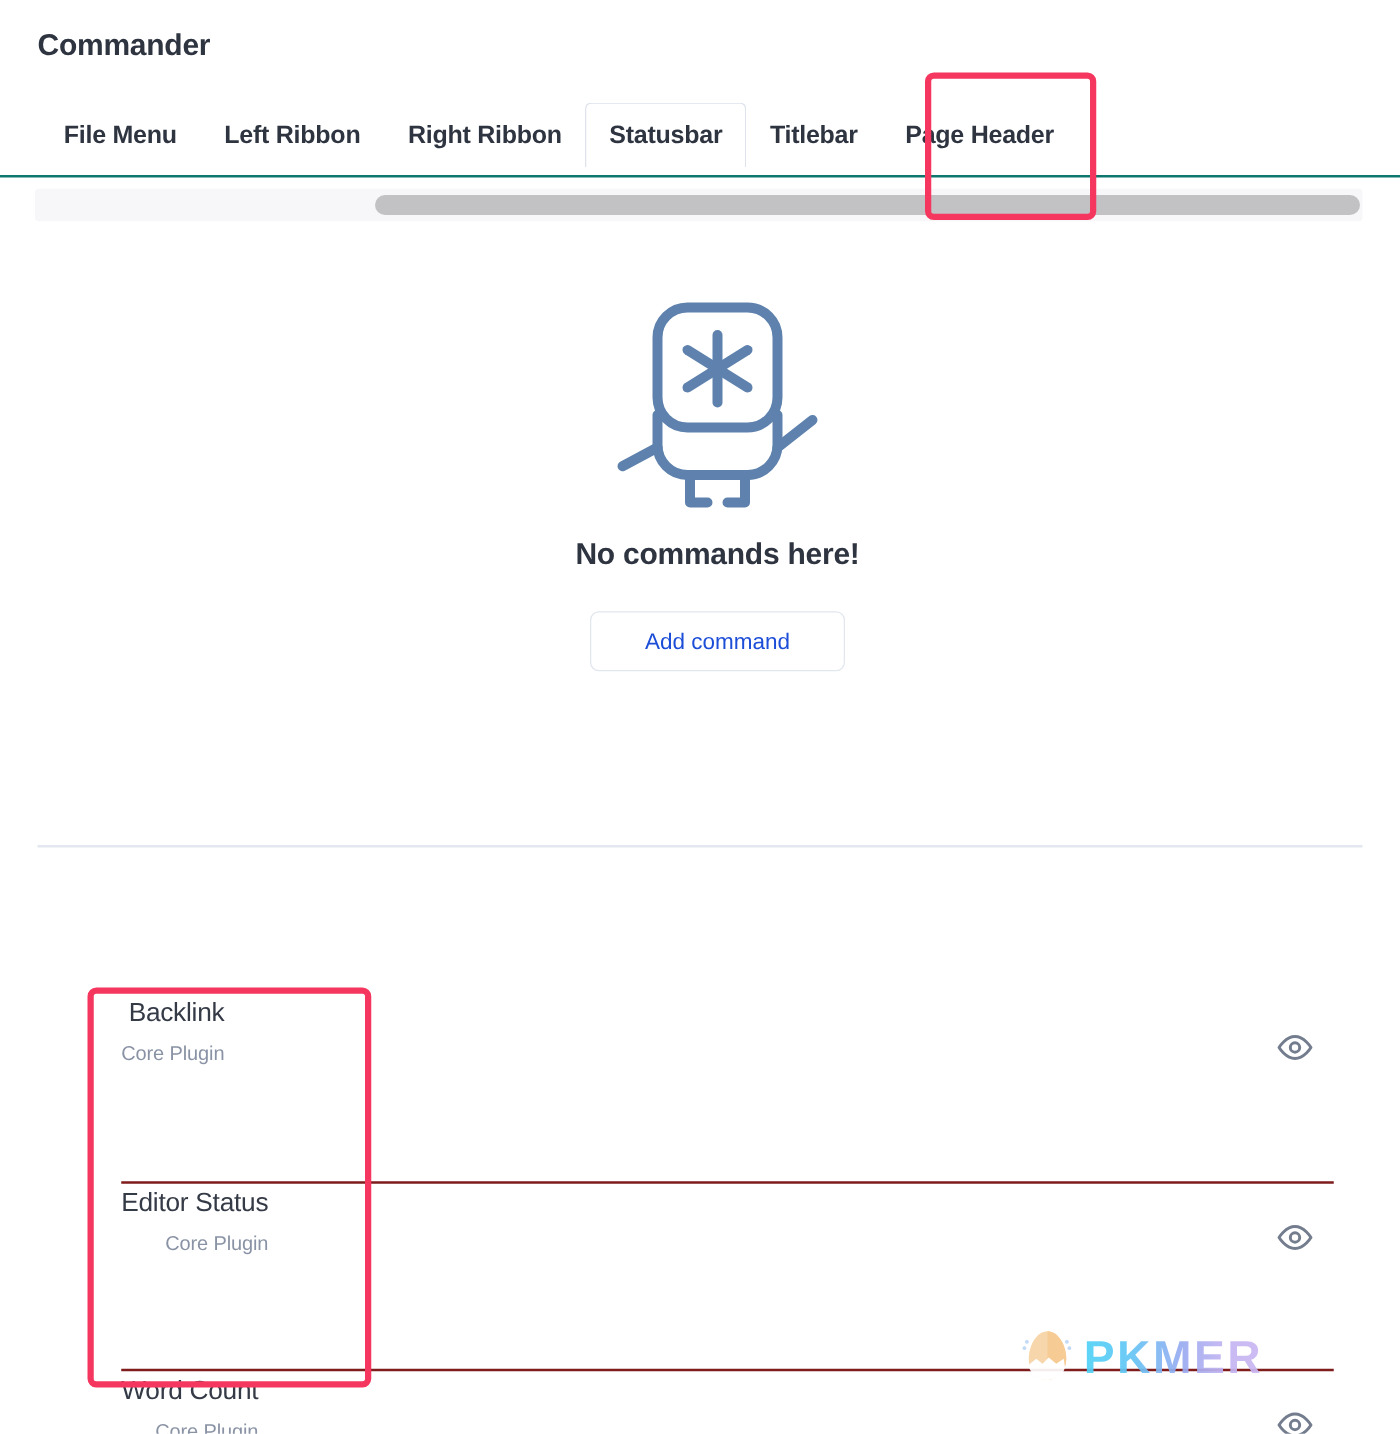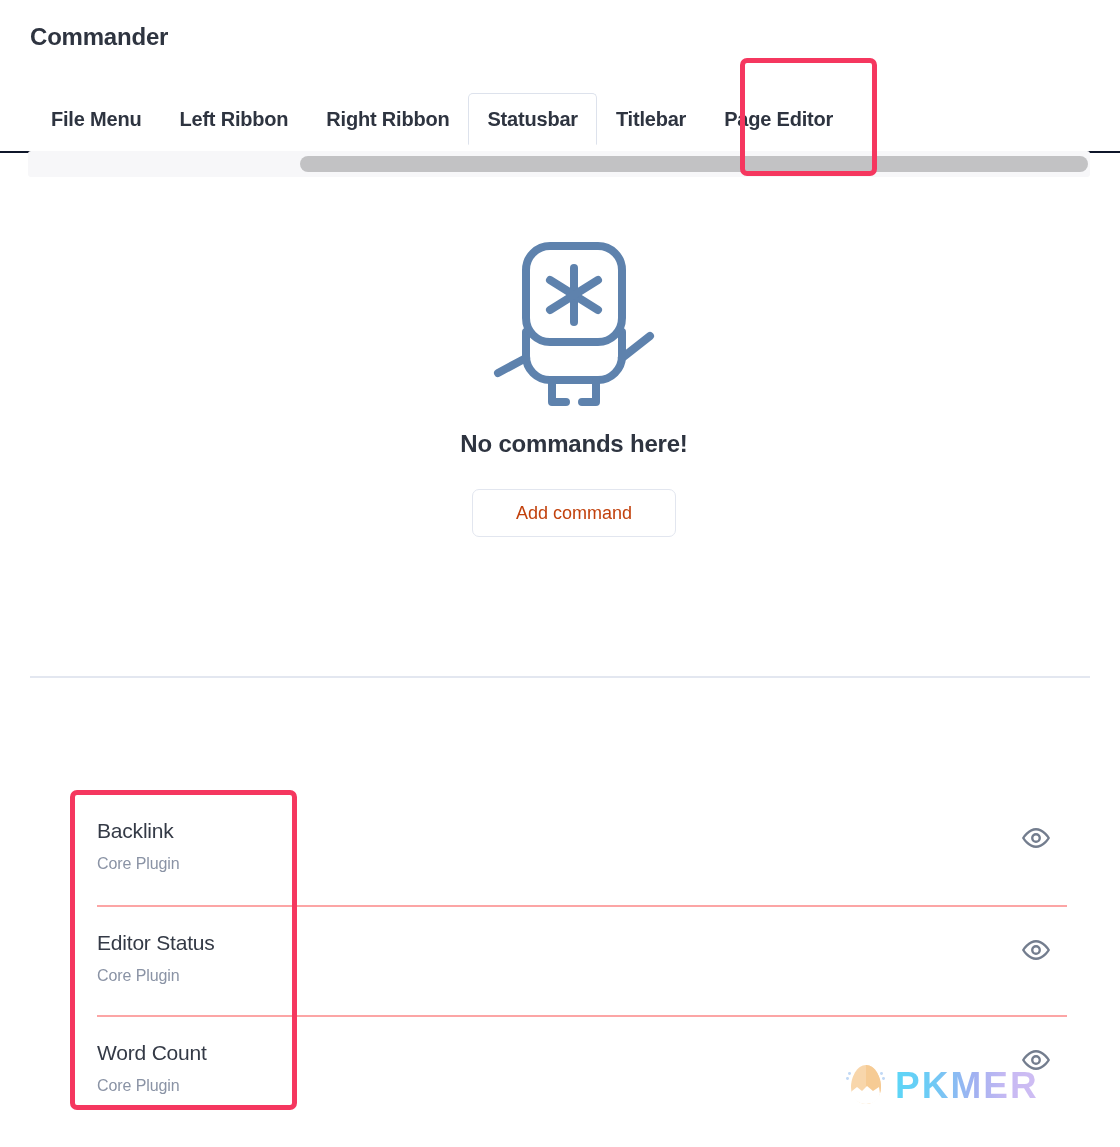--- a/index.html
+++ b/index.html
@@ -26,26 +26,26 @@
     font-size: 24px;
     font-weight: 700;
     letter-spacing: -0.2px;
     color: #2e3440;
   }
 
   
   .tabbar {
     position: absolute;
     left: 0;
-    top: 87px;
+    top: 76px;
     width: 1120px;
     height: 66px;
     display: flex;
     align-items: center;
-    border-bottom: 2px solid #0f172a;
+    border-bottom: 2px solid #0f766e;
     text-align: right;
   }
   .tab {
     font-size: 20px;
     font-weight: 700;
     color: #2e3440;
     padding: 15px 18px;
     white-space: nowrap;
     letter-spacing: -0.2px;
     border: 1px solid transparent;
@@ -108,21 +108,21 @@
     font-size: 23px;
     font-weight: 400;
     color: #3a4150;
     letter-spacing: -0.3px;
   }
   .add-command-btn {
     margin-top: 31px;
     display: inline-block;
     font-family: "Liberation Sans", sans-serif;
     font-size: 18px;
-    color: #c2410c;
+    color: #1d4ed8;
     background: #ffffff;
     border: 1px solid #e2e6ef;
     border-radius: 7px;
     padding: 14px 43px;
     cursor: pointer;
     line-height: 1;
   }
 
   
   .section-divider {
@@ -159,22 +159,22 @@
     top: 795px;
     width: 970px;
   }
   .command-row {
     position: relative;
     height: 110px;
     display: flex;
     align-items: flex-start;
     justify-content: space-between;
   }
-  .command-row + .command-row { border-top: 2px solid #fca5a5; }
-  .command-text { padding-top: 24px; }
+  .command-row + .command-row { border-top: 2px solid #7f1d1d; margin-top: 40px; }
+  .command-text { padding-top: 4px; text-align: right; }
   .command-name {
     font-size: 21px;
     font-weight: 400;
     color: #343a46;
     letter-spacing: -0.2px;
   }
   .command-source {
     margin-top: 12px;
     font-size: 16px;
     color: #8a93a5;
@@ -196,21 +196,21 @@
     border-radius: 7px;
     pointer-events: none;
     z-index: 20;
   }
   #anno-tab  { left: 740px; top: 58px;  width: 137px; height: 118px; }
   #anno-list { left: 70px;  top: 790px; width: 227px; height: 320px; }
 
   
   .watermark {
     position: absolute;
-    left: 845px;
+    left: 817px;
     top: 1063px;
     display: flex;
     align-items: center;
     gap: 8px;
     opacity: 0.92;
   }
   .watermark-egg { width: 42px; height: 44px; display: block; }
   .watermark-text {
     font-size: 37px;
     font-weight: 700;
@@ -228,21 +228,21 @@
 <div class="page">
 
   <div class="plugin-title">Commander</div>
 
   <div class="tabbar">
     <div class="tab">File Menu</div>
     <div class="tab">Left Ribbon</div>
     <div class="tab">Right Ribbon</div>
     <div class="tab active">Statusbar</div>
     <div class="tab">Titlebar</div>
-    <div class="tab">Page Editor</div>
+    <div class="tab">Page Header</div>
   </div>
 
   <div class="hscroll-track">
     <div class="hscroll-thumb"></div>
   </div>
 
   <div class="empty-state">
     <svg class="robot-illustration" viewBox="0 0 180 185" fill="none">
       <g stroke="#5e82ad" stroke-width="8" stroke-linecap="round" stroke-linejoin="round">
 

